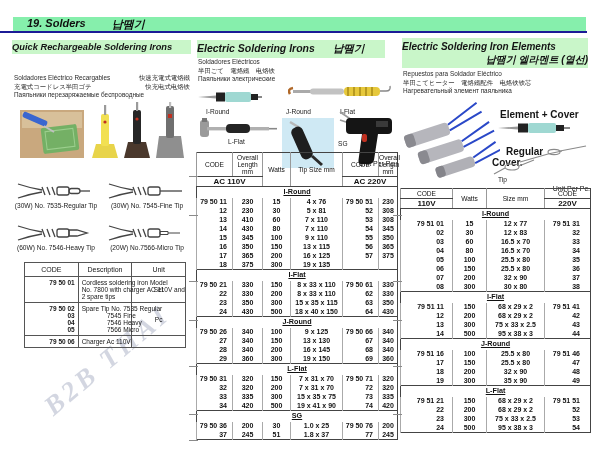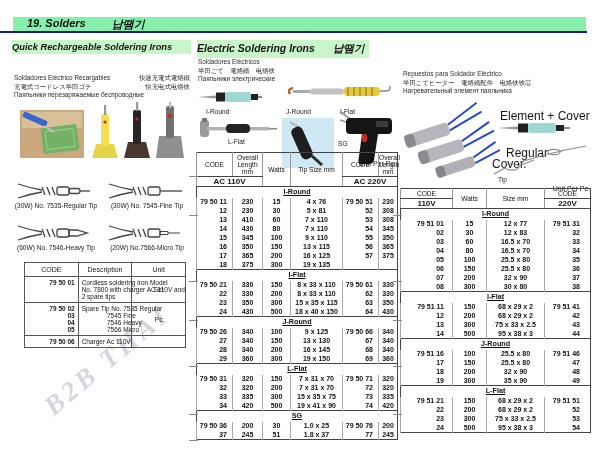--- a/index.html
+++ b/index.html
@@ -51,21 +51,21 @@
   .right-table{position:absolute;left:400px;top:188px;width:190px}
   .right-table td.c0{text-align:right;padding-right:8px}
   .right-table td.c1,.right-table td.c2{text-align:center}
   .right-table td.c3{text-align:right;padding-right:10px}
 
   .dash{position:absolute;width:9px;height:1px;background:#8a8a8a}
 
   .photo{left:20px;top:110px;width:64px;height:48px}
   .tipcell{text-align:center}
   .tipcell svg{display:block;margin:0 auto}
-  .diag-label{font-weight:normal;font-size:12px}
+  .diag-label{font-weight:bold;font-size:10px}
 </style>
 </head>
 <body>
 
 <div class="page">
 
   <div class="abs band">
     <span>19. Solders</span>
     <span>납땜기</span>
   </div>
@@ -189,21 +189,21 @@
           <td class="unit">Pc</td>
         </tr>
         <tr>
           <td class="code">79 50 06</td>
           <td class="desc">Charger Ac 110V</td>
           <td class="unit"></td>
         </tr>
       </tbody>
   </table>
 
-  <div class="abs gbar" style="left:197px;top:40px;width:172px;display:flex;gap:18px;font-size:10.5px">
+  <div class="abs gbar" style="left:197px;top:40px;width:188px;display:flex;gap:18px;font-size:10.5px">
     <span>Electric Soldering Irons</span>
     <span style="font-weight:bold">납땜기</span>
   </div>
   <div class="abs lang" style="left:198px;top:58px;width:196px">
     <div>Soldadores Eléctricos</div>
     <div>半田ごて　電烙鐵　电烙铁</div>
     <div>Паяльники электрические</div>
   </div>
 
   <svg class="abs" style="left:198px;top:88px;width:64px;height:18px" viewBox="0 0 64 18">
@@ -468,20 +468,24 @@
           <td class="c0">37</td>
           <td class="c1">245</td>
           <td class="c2">51</td>
           <td class="c3">1.8 x 37</td>
           <td class="c4">77</td>
           <td class="c5">245</td>
         </tr>
       </tbody>
   </table>
 
+  <div class="abs gbar" style="left:402px;top:38px;width:186px;font-size:10px;line-height:13px">
+    <div>Electric Soldering Iron Elements</div>
+    <div style="text-align:right;font-weight:bold">납땜기 엘라멘트 (열선)</div>
+  </div>
   <div class="abs lang" style="left:403px;top:70px;width:186px">
     <div>Repuestos para Soldador Eléctrico</div>
     <div>半田こてヒーター　電烙鐵配件　电烙铁铁芯</div>
     <div>Нагревательный элемент паяльника</div>
   </div>
 
   <svg class="abs" style="left:400px;top:100px;width:100px;height:88px" viewBox="0 0 100 88">
     <g transform="rotate(-18 50 44)">
       <rect x="8" y="22" width="46" height="13" rx="4" fill="#b6b6bc"></rect>
       <rect x="8" y="22" width="10" height="13" rx="3" fill="#8a8a90"></rect>

